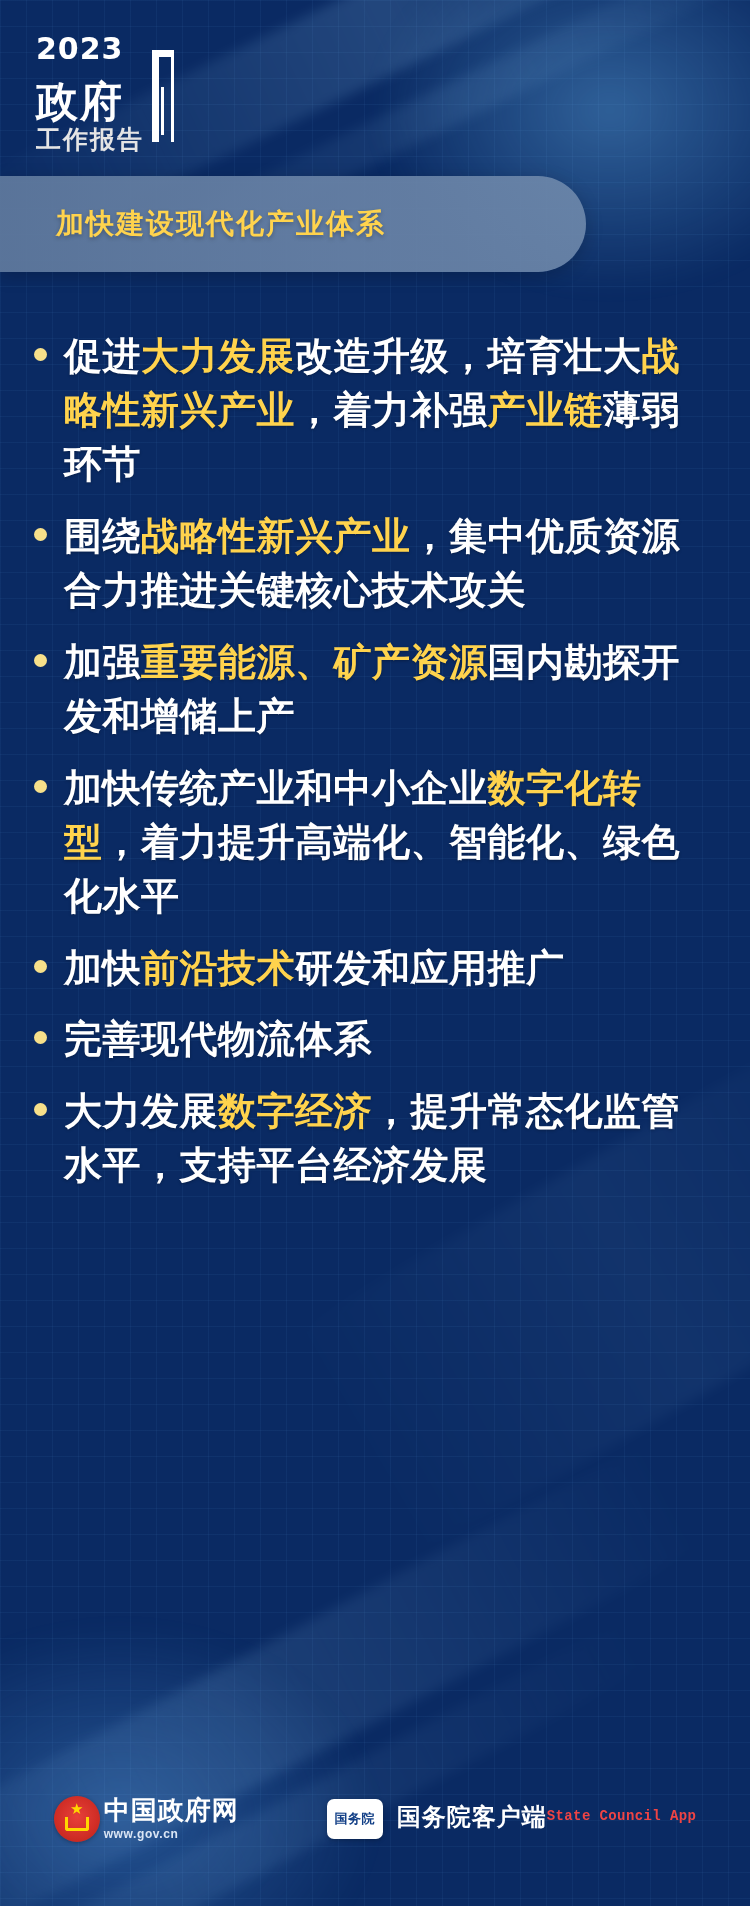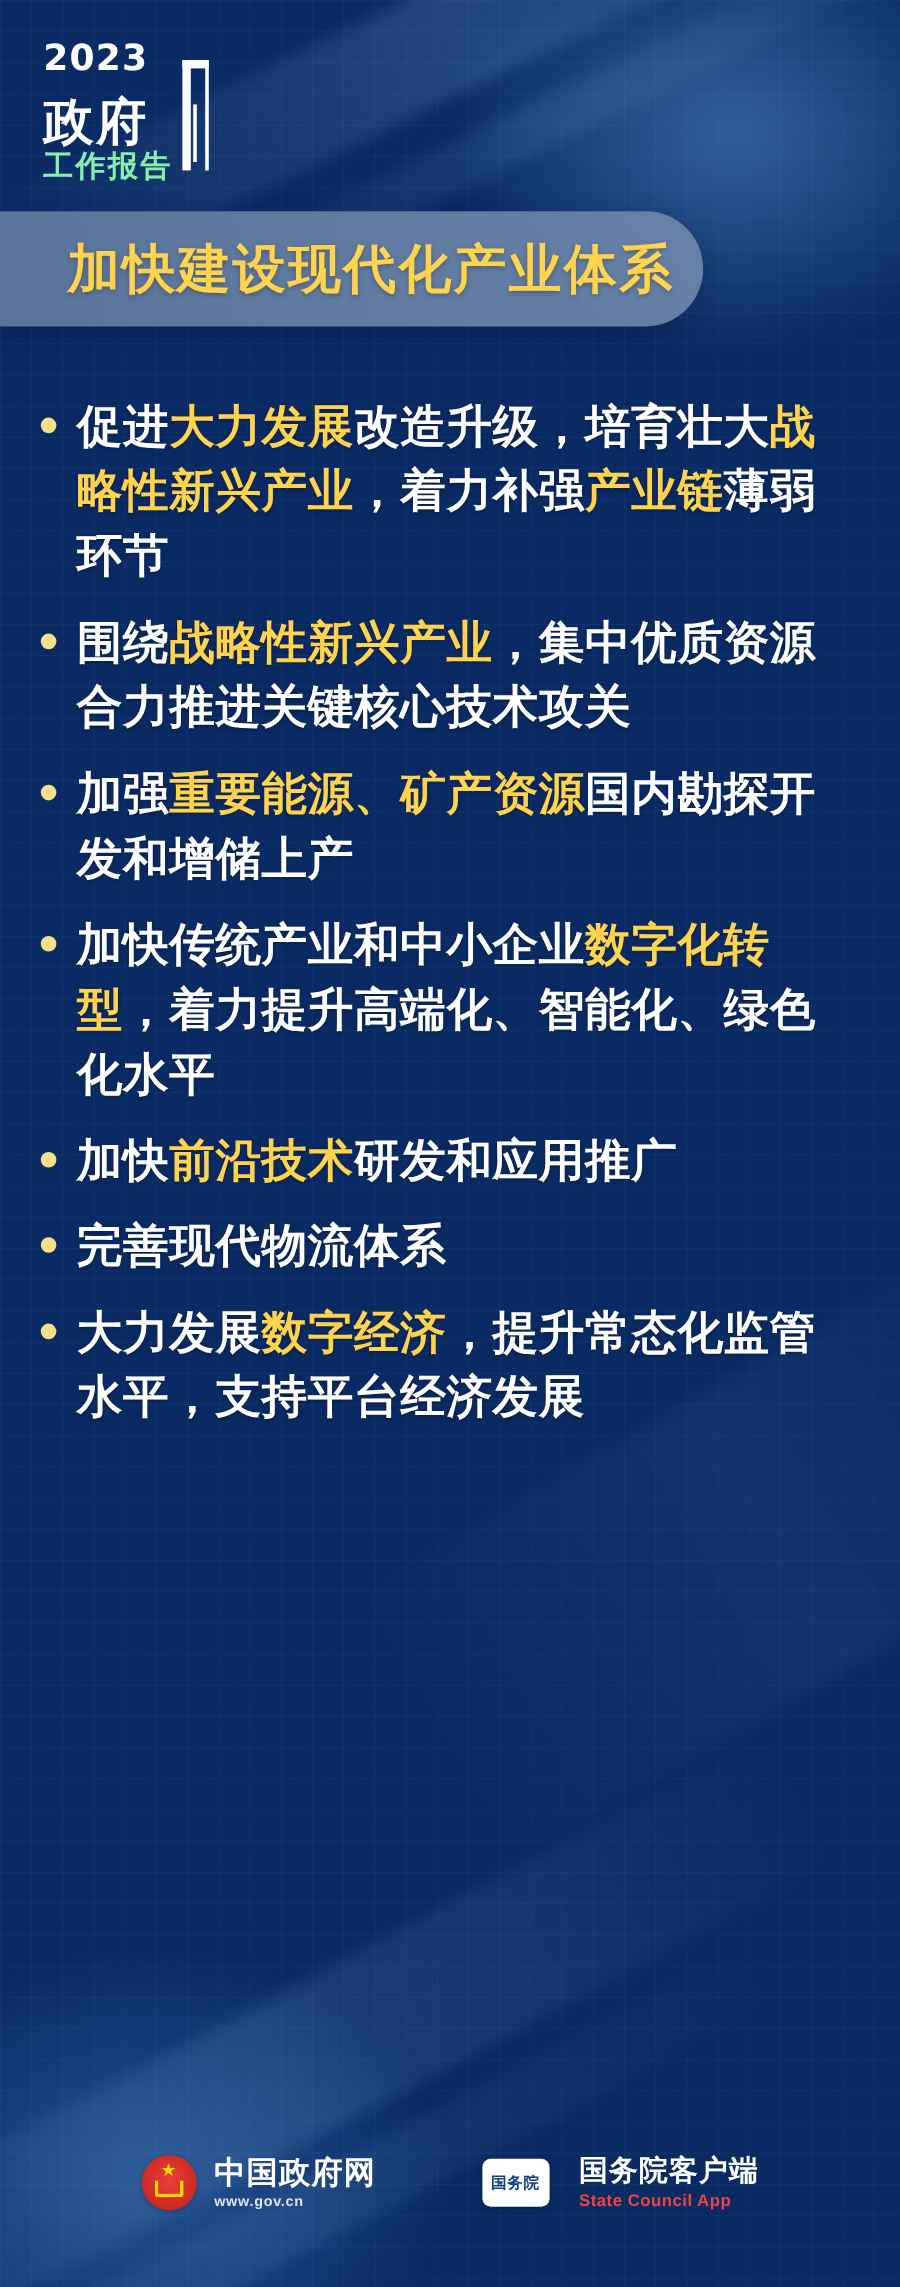--- a/index.html
+++ b/index.html
@@ -59,21 +59,21 @@
     font-size:30px; font-weight:bold; color:#ffffff; letter-spacing:1px;
     line-height:1;
     font-family:"DejaVu Sans",sans-serif;
   }
   .logo-main {
     font-size:42px; font-weight:bold; color:#ffffff; line-height:1.05;
     letter-spacing:2px;
     margin-top:16px;
   }
   .logo-sub {
-    font-size:25px; font-weight:bold; color:#86efac; line-height:1.1;
+    font-size:25px; font-weight:bold; color:#e5e5e5; line-height:1.1;
     letter-spacing:2px; margin-top:2px;
   }
   .logo-mark {
     width:22px; height:92px; margin-left:8px; margin-bottom:12px;
     border-left:7px solid #ffffff;
     border-top:7px solid #ffffff;
     border-right:3px solid #ffffff;
     position:relative;
   }
   .logo-mark:after {
@@ -86,21 +86,21 @@
     position:absolute; top:176px; left:0px;
     width:586px; height:96px;
     background:linear-gradient(90deg, rgba(96,122,158,0.92) 0%, rgba(104,130,166,0.92) 55%, rgba(112,138,172,0.88) 100%);
     border-radius:0 48px 48px 0;
     display:flex; align-items:center;
     box-shadow:0 4px 18px rgba(0,0,0,0.18);
   }
   .title-text {
     margin-left:56px;
     color:#ffd34d;
-    font-size:44px;
+    font-size:28px;
     font-weight:bold;
     letter-spacing:2px;
     text-shadow:0 2px 4px rgba(0,0,0,0.25);
     text-align:center;
   }
 
   
   .list { position:absolute; top:330px; left:34px; width:660px; }
   .item {
     display:flex;
@@ -122,21 +122,21 @@
     letter-spacing:0.5px;
     text-shadow:0 1px 3px rgba(0,0,0,0.28);
   }
   .hl { color:#ffd34d; }
 
   
   .footer {
     position:absolute; bottom:64px; left:0; width:750px;
     display:flex; justify-content:center; align-items:center; gap:60px;
   }
-  .brand { display:flex; align-items:center; gap:15px; }
+  .brand { display:flex; align-items:center; gap:4px; }
   .emblem {
     width:46px; height:46px; border-radius:50%;
     background:radial-gradient(circle at 50% 45%, #e8403a 0%, #cc2a22 70%, #a81c18 100%);
     position:relative;
     box-shadow:0 1px 4px rgba(0,0,0,.3);
   }
   .emblem:before {
     content:"★"; position:absolute; left:0; right:0; top:5px;
     text-align:center; color:#ffd700; font-size:15px; line-height:1;
   }
@@ -148,21 +148,21 @@
   .brand-txt { display:flex; flex-direction:column; line-height:1.05; }
   .brand-name { color:#ffffff; font-size:26px; font-weight:bold; letter-spacing:1px; }
   .brand-url { color:#dbe6f5; font-size:12px; font-weight:bold; letter-spacing:.6px; margin-top:4px; }
   .sc-badge {
     width:56px; height:40px; border-radius:7px; background:#ffffff;
     display:flex; align-items:center; justify-content:center;
     box-shadow:0 1px 4px rgba(0,0,0,.25);
     margin-left:28px;
   }
   .sc-badge span { color:#123f86; font-size:13px; font-weight:bold; letter-spacing:.5px; }
-  .sc-txt { display:flex; flex-direction:column; line-height:1.1; margin-left:10px; }
+  .sc-txt { display:flex; flex-direction:row; line-height:1.1; margin-left:10px;font-family:Liberation Mono, monospace; }
   .sc-cn { color:#ffffff; font-size:24px; font-weight:bold; letter-spacing:1px; }
   .sc-en { color:#ef4444; font-size:14px; font-weight:bold; letter-spacing:.4px; margin-top:3px; }
 </style>
 </head>
 <body>
 
 <div class="bg"></div>
 <div class="grid"></div>
 <div class="glow-tr"></div>
 <div class="glow-bl"></div>

